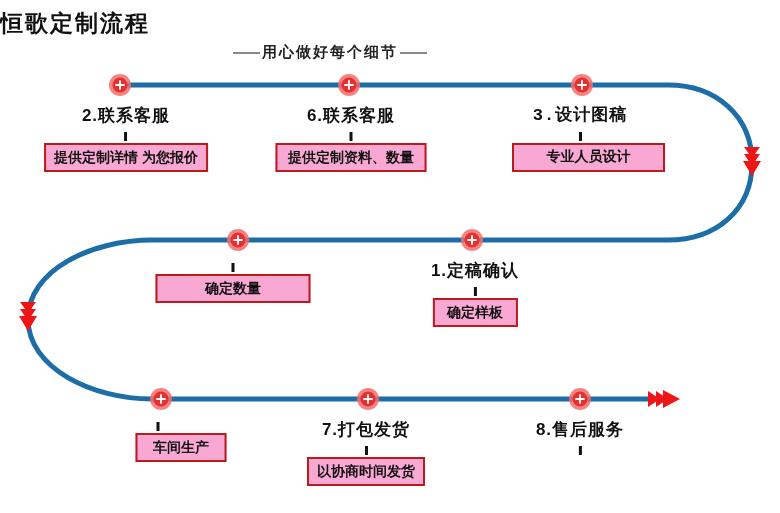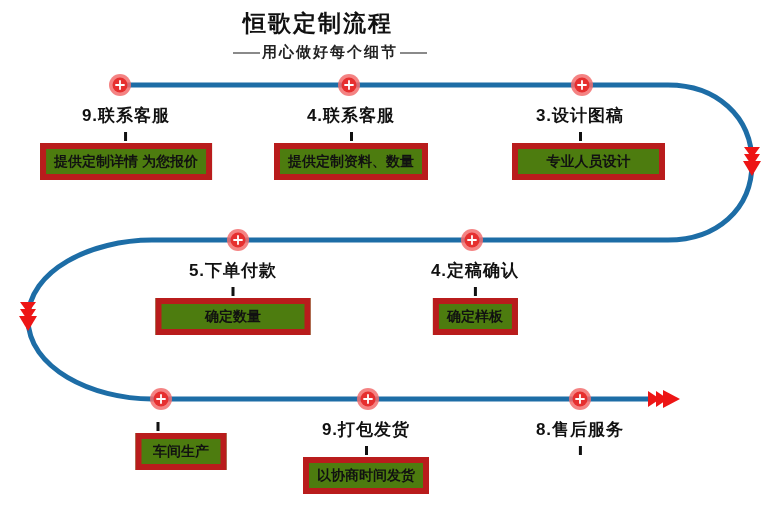--- a/index.html
+++ b/index.html
@@ -18,21 +18,21 @@
   #flow-svg {
     position: absolute;
     left: 0; top: 0;
     width: 780px;
     height: 513px;
   }
   .header {
     position: absolute;
     left: 0; top: 10px;
     width: 636px;
-    text-align: center;
+    text-align: left;
   }
   .title {
     font-size: 23px;
     font-weight: bold;
     color: #111111;
     letter-spacing: 2px;
     line-height: 26px;
   }
   .subtitle-row {
     margin-top: 7px;
@@ -68,22 +68,22 @@
     white-space: nowrap;
     letter-spacing: 1px;
   }
   .step-tick {
     width: 3px;
     height: 9px;
     background: #111111;
     margin: 4px 0 2px 0;
   }
   .step-note {
-    border: 6px solid #b91c1c;
-    background: #4d7c0f;
+    border: 2px solid #b91c1c;
+    background: #f9a8d4;
     font-size: 14px;
     font-weight: bold;
     color: #111111;
     line-height: 17px;
     padding: 4px 8px;
     white-space: nowrap;
     text-align: center;
     display: flex;
     align-items: center;
     justify-content: center;
@@ -164,56 +164,55 @@
   <div class="header">
     <div class="title">恒歌定制流程</div>
     <div class="subtitle-row">
       <span class="subtitle-dash"></span>
       <span class="subtitle">用心做好每个细节</span>
       <span class="subtitle-dash"></span>
     </div>
   </div>
 
   <div class="step" style="left:126px; top:104px;">
-    <div class="step-label">9.联系客服</div>
+    <div class="step-label">2.联系客服</div>
     <div class="step-tick"></div>
     <div class="step-note" style="min-width:155px;">提供定制详情 为您报价</div>
   </div>
 
   <div class="step" style="left:351px; top:104px;">
-    <div class="step-label">4.联系客服</div>
+    <div class="step-label">6.联系客服</div>
     <div class="step-tick"></div>
     <div class="step-note" style="min-width:151px;">提供定制资料、数量</div>
   </div>
 
-  <div class="step" style="left:580px; top:104px;">
+  <div class="step" style="left:580px; top:104px;font-family:Liberation Mono, monospace;">
     <div class="step-label">3.设计图稿</div>
     <div class="step-tick"></div>
     <div class="step-note" style="min-width:153px;margin-left:17px;">专业人员设计</div>
   </div>
 
   <div class="step" style="left:475px; top:259px;">
-    <div class="step-label">4.定稿确认</div>
+    <div class="step-label">1.定稿确认</div>
     <div class="step-tick"></div>
     <div class="step-note" style="min-width:85px;">确定样板</div>
   </div>
 
   <div class="step" style="left:233px; top:259px;">
-    <div class="step-label">5.下单付款</div>
     <div class="step-tick"></div>
     <div class="step-note" style="min-width:155px;">确定数量</div>
   </div>
 
   <div class="step" style="left:158px; top:418px;">
     <div class="step-tick"></div>
     <div class="step-note" style="min-width:91px;margin-left:46px;">车间生产</div>
   </div>
 
   <div class="step" style="left:366px; top:418px;">
-    <div class="step-label">9.打包发货</div>
+    <div class="step-label">7.打包发货</div>
     <div class="step-tick"></div>
     <div class="step-note" style="min-width:112px;">以协商时间发货</div>
   </div>
 
   <div class="step" style="left:580px; top:418px;justify-content:center;">
     <div class="step-label">8.售后服务</div>
     <div class="step-tick"></div>
   </div>
 
 </div>

